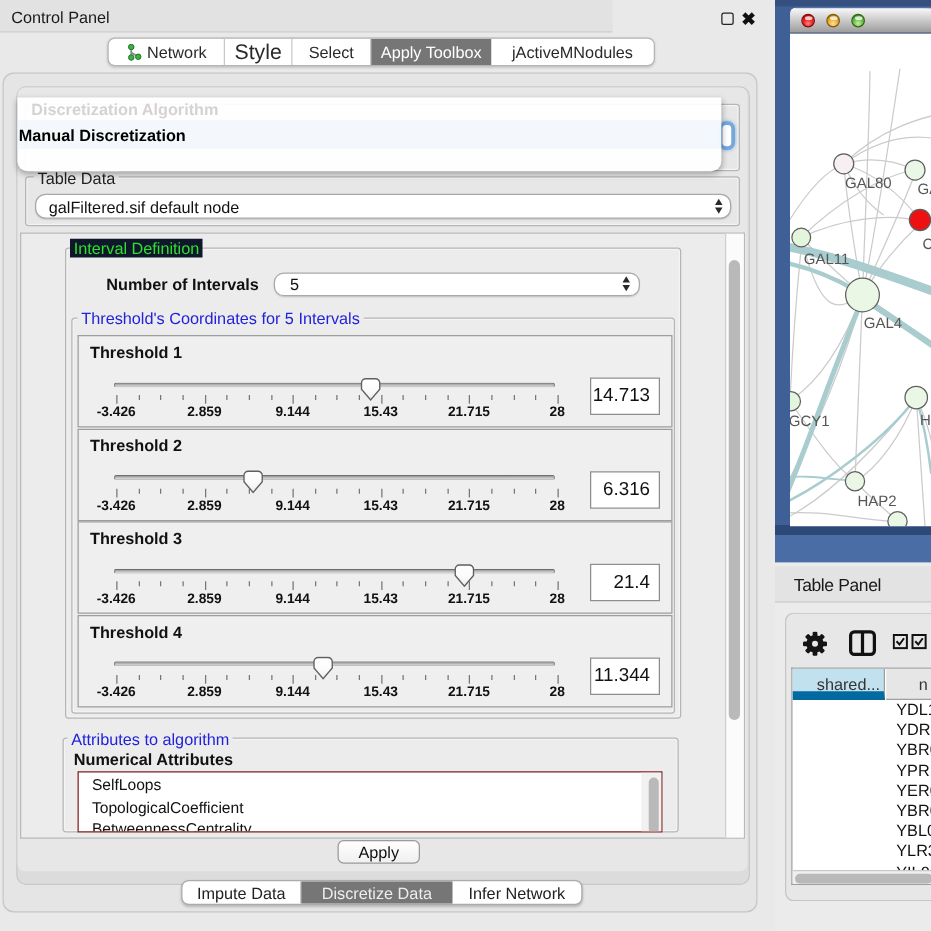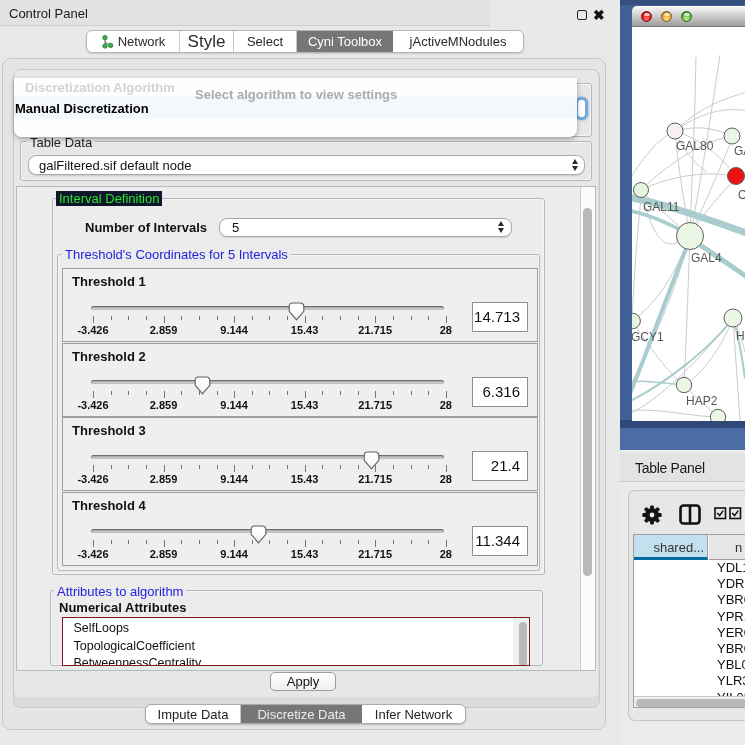--- a/index.html
+++ b/index.html
@@ -40,21 +40,21 @@
   <div style="width:93px;display:flex;align-items:center;justify-content:center;border-right:1px solid #c9c9c9;font-size:13px;color:#2a2a2a;">
     <svg width="13" height="14" viewBox="0 0 13 14" style="margin-right:4px;">
       <line x1="4" y1="3" x2="4" y2="11" stroke="#8a8a8a" stroke-width="1.4"></line>
       <line x1="4" y1="7" x2="9" y2="10" stroke="#8a8a8a" stroke-width="1.4"></line>
       <circle cx="4" cy="2.6" r="2.2" fill="#3fae49" stroke="#1c7a26" stroke-width="0.8"></circle>
       <circle cx="4" cy="11" r="2.2" fill="#3fae49" stroke="#1c7a26" stroke-width="0.8"></circle>
       <circle cx="9.6" cy="10.4" r="2.2" fill="#3fae49" stroke="#1c7a26" stroke-width="0.8"></circle>
     </svg>Network</div>
   <div style="width:54px;display:flex;align-items:center;justify-content:center;border-right:1px solid #c9c9c9;font-size:17px;color:#2a2a2a;">Style</div>
   <div style="width:63px;display:flex;align-items:center;justify-content:center;border-right:1px solid #c9c9c9;font-size:13px;color:#2a2a2a;">Select</div>
-  <div style="width:96px;display:flex;align-items:center;justify-content:center;background:#767676;font-size:13px;color:#fff;">Cyni Toolbox</div>
+  <div style="width:96px;display:flex;align-items:center;justify-content:center;background:#767676;font-size:13px;color:#fff;">Apply Toolbox</div>
   <div style="flex:1;display:flex;align-items:center;justify-content:center;font-size:13px;color:#2a2a2a;">jActiveMNodules</div>
 </div>
 
 <div class="abs etched" style="left:20px;top:83px;width:572px;height:54px;"></div>
 <div class="abs" style="left:575px;top:97px;width:13px;height:23px;border:3px solid #74a7dc;border-radius:6px;box-shadow:0 0 3px #74a7dc;background:#fff;"></div>
 
 <div class="glabel" style="left:27px;top:135px;color:#222;background:#e7e7e7;z-index:3;">Table Data</div>
 <div class="abs etched" style="left:20px;top:141px;width:572px;height:40px;"></div>
 <div class="combo" style="left:28px;top:155px;width:557px;height:19.5px;border-radius:8.5px;">
   <span style="position:absolute;left:10px;top:1.5px;">galFiltered.sif default node</span>
@@ -264,21 +264,20 @@
 
 <div class="abs" style="left:145px;top:704px;width:321px;height:20px;background:#fff;border:1px solid #ababab;border-radius:6px;box-shadow:0 1px 2px rgba(0,0,0,0.2);overflow:hidden;display:flex;">
   <div style="width:95px;display:flex;align-items:center;justify-content:center;border-right:1px solid #c9c9c9;font-size:13px;color:#222;">Impute Data</div>
   <div style="width:121px;display:flex;align-items:center;justify-content:center;background:#767676;font-size:13px;color:#ededed;">Discretize Data</div>
   <div style="flex:1;display:flex;align-items:center;justify-content:center;font-size:13px;color:#222;">Infer Network</div>
 </div>
 
 <div class="abs" style="left:14px;top:78px;width:563px;height:58.5px;background:rgba(255,255,255,0.95);border-radius:0 0 8px 8px;box-shadow:0 2px 5px rgba(0,0,0,0.32);z-index:5;overflow:hidden;">
   <div style="position:absolute;left:0;top:18px;width:563px;height:23px;background:rgba(237,243,250,0.6);"></div>
   <div style="position:absolute;left:11px;top:2px;font-size:13px;font-weight:bold;color:#d6d2d2;">Discretization Algorithm</div>
-  <div style="position:absolute;left:181px;top:9px;font-size:13px;font-weight:bold;color:#ababab;">Select algorithm to view settings</div>
   <div style="position:absolute;left:1px;top:23px;font-size:13px;font-weight:bold;color:#000;">Manual Discretization</div>
 </div>
 
 <div class="abs" style="left:620px;top:0;width:125px;height:450px;background:#3e6096;"></div>
 <div class="abs" style="left:620px;top:0;width:125px;height:5px;background:#35507f;"></div>
 <div class="abs" style="left:620px;top:420px;width:125px;height:8px;background:#2e4977;"></div>
 
 <div class="abs" style="left:632px;top:6px;width:113px;height:21px;background:linear-gradient(#f6f6f6,#9c9c9c);border-top:1px solid #fbfbfb;border-top-left-radius:5px;border-bottom:1px solid #767676;">
   <div style="position:absolute;left:9px;top:4px;width:11px;height:11px;border-radius:50%;background:radial-gradient(circle at 50% 75%, #ff7d7d 0%, #ec1c1c 50%, #9d0505 100%);border:1px solid #7e0b0b;"></div>
   <div style="position:absolute;left:11.5px;top:5.5px;width:6px;height:3.5px;border-radius:50%;background:rgba(255,255,255,0.75);"></div>
@@ -381,19 +380,19 @@
   <line x1="11" y1="2" x2="11" y2="19" stroke="#111" stroke-width="2.6"></line>
 </svg>
 <svg class="abs" style="left:714px;top:507px;" width="30" height="13" viewBox="0 0 30 13">
   <rect x="1" y="1" width="10.5" height="10.5" fill="none" stroke="#111" stroke-width="1.6"></rect>
   <path d="M3.2,6 l2.4,2.6 3.6,-5" fill="none" stroke="#111" stroke-width="1.6"></path>
   <rect x="16" y="1" width="10.5" height="10.5" fill="none" stroke="#111" stroke-width="1.6"></rect>
   <path d="M18.2,6 l2.4,2.6 3.6,-5" fill="none" stroke="#111" stroke-width="1.6"></path>
 </svg>
 
 <div class="abs" style="left:633px;top:534px;width:112px;height:174px;background:#fff;border:1px solid #9e9e9e;border-right:none;overflow:hidden;font-size:13px;color:#111;">
-  <div style="position:absolute;left:0;top:0;width:74px;height:25px;background:#c1e1ee;border-right:1px solid #9e9e9e;border-bottom:3px solid #0369a1;text-align:right;padding-right:3px;line-height:25px;color:#333;">shared...</div>
+  <div style="position:absolute;left:0;top:0;width:74px;height:25px;background:#c1e1ee;border-right:1px solid #9e9e9e;border-bottom:7px solid #0369a1;text-align:right;padding-right:3px;line-height:25px;color:#333;">shared...</div>
   <div style="position:absolute;left:75px;top:0;width:60px;height:25px;background:#e6e6e6;border-bottom:1px solid #9e9e9e;line-height:25px;color:#333;padding-left:26px;">n</div>
   <div style="position:absolute;left:83px;top:25px;line-height:16.2px;">YDL19<br>YDR27<br>YBR04<br>YPR14<br>YER05<br>YBR04<br>YBL07<br>YLR34<br>YIL05</div>
   <div style="position:absolute;left:0;top:161px;width:112px;height:13px;background:#efefef;border-top:1px solid #c9c9c9;">
     <div style="position:absolute;left:2px;top:2px;width:110px;height:8px;background:#b9b9b9;border-radius:4px;"></div>
   </div>
 </div>
 
 </body></html>

